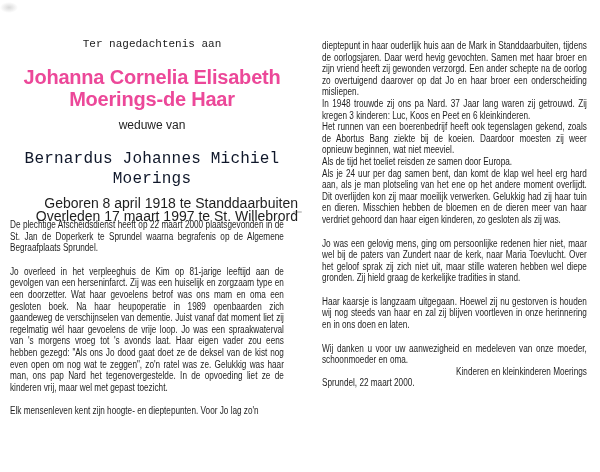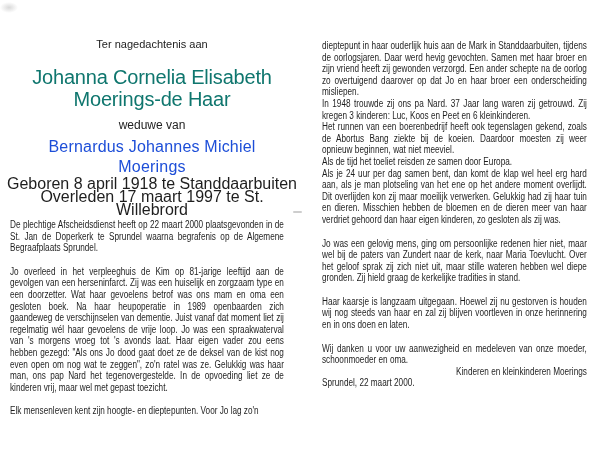--- a/index.html
+++ b/index.html
@@ -25,49 +25,51 @@
     left: 6px;
     top: 38px;
     width: 292px;
     text-align: center;
     color: #161616;
   }
   .dedication {
     font-size: 11px;
     line-height: 12px;
     color: #222222;
+    font-family: Liberation Mono, monospace;
   }
   .deceased-name {
     margin-top: 16px;
     font-size: 20px;
     line-height: 22px;
-    font-weight: 400;
+    font-weight: 700;
     letter-spacing: -0.2px;
-    color: #0f766e;
+    color: #ec4899;
   }
   .relation {
     margin-top: 9px;
     font-size: 12px;
     line-height: 12px;
     color: #222222;
   }
   .spouse-name {
-    margin-top: 6px;
-    font-family: Liberation Sans, sans-serif;
+    margin-top: 18px;
+    font-family: Liberation Mono, monospace;
     font-size: 16px;
     line-height: 20px;
     font-weight: 400;
     letter-spacing: 0.2px;
-    color: #1d4ed8;
+    color: #0f172a;
   }
   .dates {
-    margin-top: 0;
-    font-size: 16px;
+    margin-top: 8px;
+    font-size: 14px;
     line-height: 13px;
     color: #1e1e1e;
+    text-align: right;
   }
 
   
   .bodycol {
     position: absolute;
     text-align: justify;
     font-size: 10px;
     line-height: 11.6px;
     transform: scaleX(0.82);
     transform-origin: 0 0;

